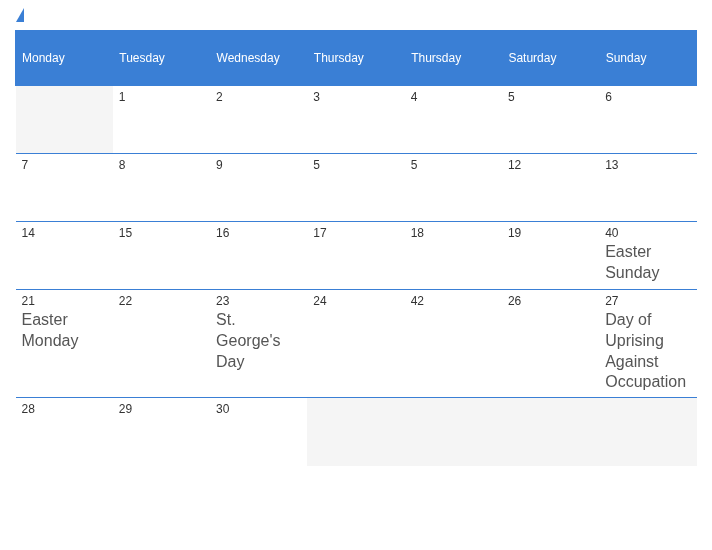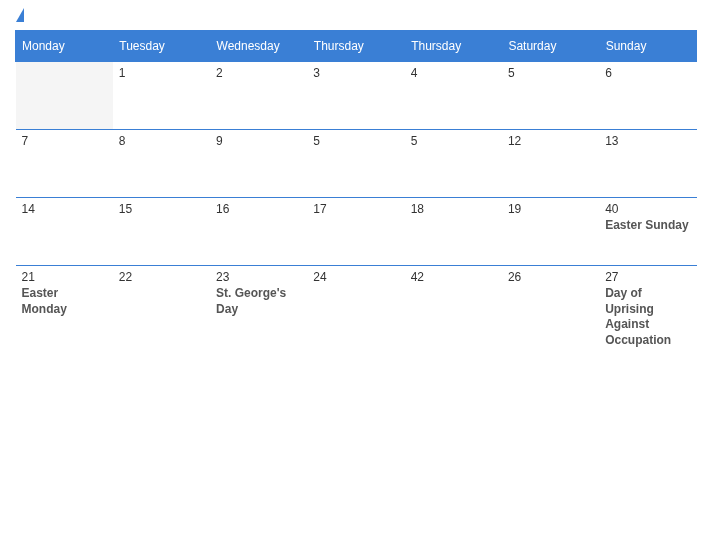--- a/index.html
+++ b/index.html
@@ -70,21 +70,21 @@
     
     .calendar-table {
       width: 100%;
       border-collapse: collapse;
     }
     .calendar-table thead tr th {
       background: #3a7fd5;
       color: #fff;
       font-size: 12px;
       font-weight: normal;
-      padding: 8px 6px;
+      padding: 20px 6px;
       text-align: left;
       border: 1px solid #3a7fd5;
     }
     .calendar-table tbody tr {
       border-top: 1.5px solid #3a7fd5;
     }
     .calendar-table tbody tr td {
       vertical-align: top;
       padding: 4px 6px;
       font-size: 11px;
@@ -96,24 +96,23 @@
     .calendar-table tbody tr td.empty {
       background: #f5f5f5;
     }
     .day-number {
       font-size: 12px;
       color: #333;
       display: block;
       margin-bottom: 2px;
     }
     .event-text {
-      font-size: 12px;
+      font-size: 16px;
       color: #555;
       line-height: 1.3;
-      font-weight: bold;
     }
     
     .last-row td {
       height: 50px;
     }
   </style>
 </head>
 <body>
 
 <div class="page">
@@ -221,15 +220,30 @@
             <span class="day-number">24</span>
           </td>
           <td>
             <span class="day-number">42</span>
           </td>
           <td>
             <span class="day-number">26</span>
           </td>
           <td><span class="day-number">27</span><span class="event-text">Day of Uprising Against Occupation</span></td>
         </tr>
+        <tr class="last-row">
+          <td>
+            <span class="day-number">28</span>
+          </td>
+          <td>
+            <span class="day-number">29</span>
+          </td>
+          <td>
+            <span class="day-number">30</span>
+          </td>
+          <td class="empty"></td>
+          <td class="empty"></td>
+          <td class="empty"></td>
+          <td class="empty"></td>
+        </tr>
       </tbody>
   </table>
 </div>
 
 </body></html>

